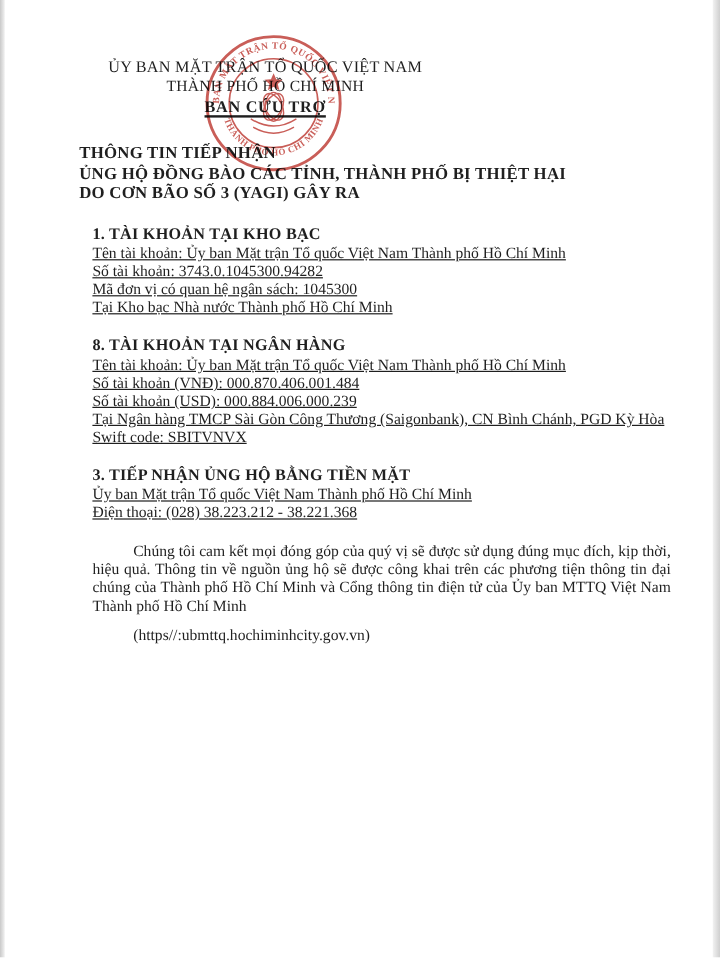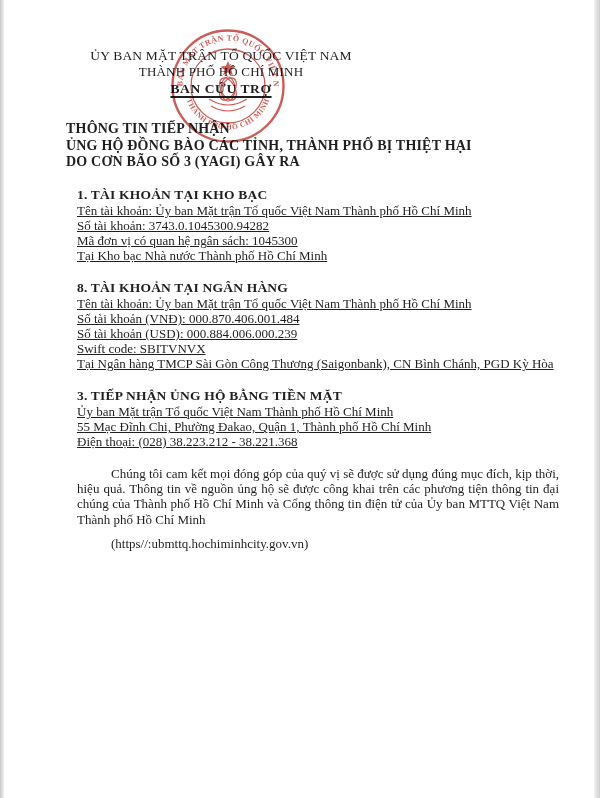--- a/index.html
+++ b/index.html
@@ -70,28 +70,27 @@
     <div class="sec-line">Số tài khoản: 3743.0.1045300.94282</div>
     <div class="sec-line">Mã đơn vị có quan hệ ngân sách: 1045300</div>
     <div class="sec-line">Tại Kho bạc Nhà nước Thành phố Hồ Chí Minh</div>
   </div>
 
   <div class="section">
     <div class="sec-heading">8. TÀI KHOẢN TẠI NGÂN HÀNG</div>
     <div class="sec-line">Tên tài khoản: Ủy ban Mặt trận Tổ quốc Việt Nam Thành phố Hồ Chí Minh</div>
     <div class="sec-line">Số tài khoản (VNĐ): 000.870.406.001.484</div>
     <div class="sec-line">Số tài khoản (USD): 000.884.006.000.239</div>
+    <div class="sec-line">Tại Ngân hàng TMCP Sài Gòn Công Thương (Saigonbank), CN Bình Chánh, PGD Kỳ Hòa</div>
     <div class="sec-line">Swift code: SBITVNVX</div>
-    <div class="sec-line">Tại Ngân hàng TMCP Sài Gòn Công Thương (Saigonbank), CN Bình Chánh, PGD Kỳ Hòa</div>
   </div>
 
   <div class="section">
     <div class="sec-heading">3. TIẾP NHẬN ỦNG HỘ BẰNG TIỀN MẶT</div>
     <div class="sec-line">Ủy ban Mặt trận Tổ quốc Việt Nam Thành phố Hồ Chí Minh</div>
-    <div class="sec-line">55 Mạc Đĩnh Chi, Phường Đakao, Quận 1, Thành phố Hồ Chí Minh</div>
     <div class="sec-line">Điện thoại: (028) 38.223.212 - 38.221.368</div>
   </div>
 
   <div class="commit">Chúng tôi cam kết mọi đóng góp của quý vị sẽ được sử dụng đúng mục đích, kịp thời, hiệu quả. Thông tin về nguồn ủng hộ sẽ được công khai trên các phương tiện thông tin đại chúng của Thành phố Hồ Chí Minh và Cổng thông tin điện tử của Ủy ban MTTQ Việt Nam Thành phố Hồ Chí Minh</div>
   <div class="url-line">(https//:ubmttq.hochiminhcity.gov.vn)</div>
 </div>
 
 <svg class="stamp" viewBox="0 0 118 118" xmlns="http://www.w3.org/2000/svg">
   <g fill="none" stroke="#bd3a33">
     <circle cx="59" cy="59" r="55.5" stroke-width="2.4"></circle>

